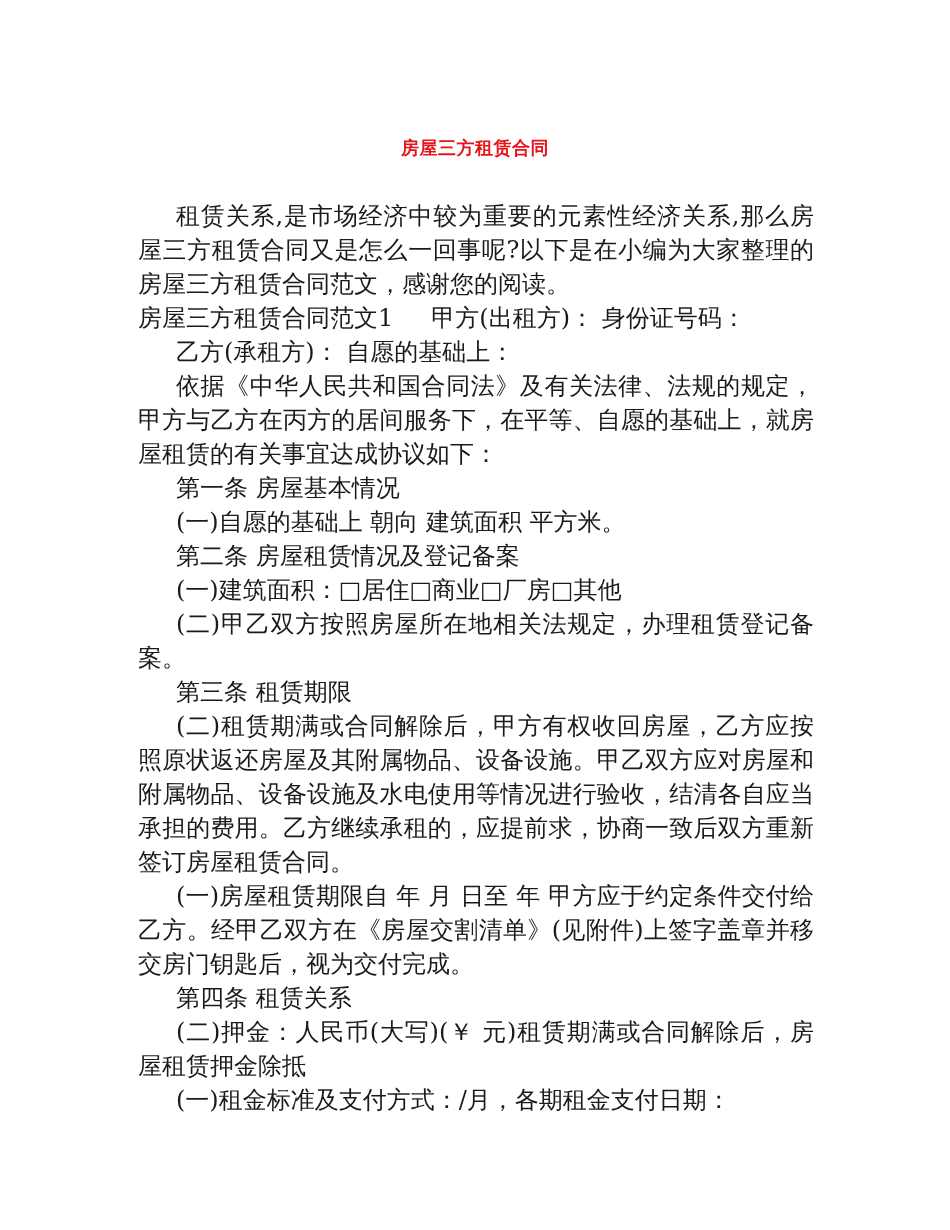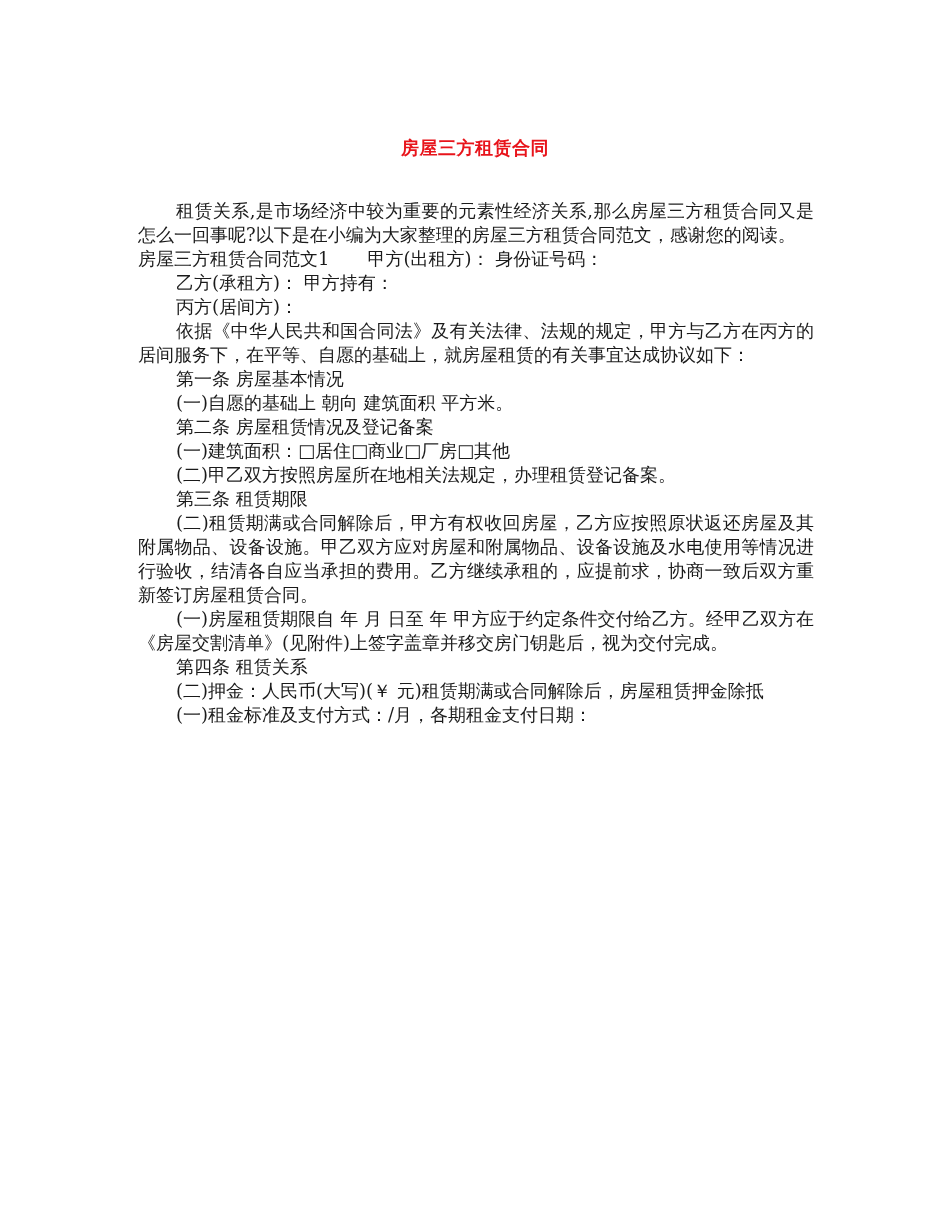--- a/index.html
+++ b/index.html
@@ -33,22 +33,22 @@
     font-weight: bold;
     color: #e8141b;
     letter-spacing: 0.5px;
     line-height: 24px;
   }
   .body-text {
     position: absolute;
     left: 138px;
     top: 187px;
     width: 676px;
-    font-size: 18px;
-    line-height: 24px;
+    font-size: 24px;
+    line-height: 34px;
     text-align: justify;
     text-justify: inter-character;
   }
   .body-text p {
     margin: 0;
     padding: 0;
   }
   .indent {
     text-indent: 38px;
   }
@@ -69,23 +69,22 @@
 <div class="page">
 
   <div class="title">房屋三方租赁合同</div>
 
   <div class="body-text">
 
     <p class="indent">租赁关系,是市场经济中较为重要的元素性经济关系,那么房屋三方租赁合同又是怎么一回事呢?以下是在小编为大家整理的房屋三方租赁合同范文，感谢您的阅读。</p>
 
     <p class="no-indent"><span>房屋三方租赁合同范文1</span><span class="gap"></span><span>甲方(出租方)：  身份证号码：</span></p>
 
-    <p class="indent">乙方(承租方)：  甲方持有：</p>
+    <p class="indent">乙方(承租方)：  自愿的基础上：</p>
 
-    <p class="indent">丙方(居间方)：</p>
 
     <p class="indent">依据《中华人民共和国合同法》及有关法律、法规的规定，甲方与乙方在丙方的居间服务下，在平等、自愿的基础上，就房屋租赁的有关事宜达成协议如下：</p>
 
     <p class="heading-line">第一条  房屋基本情况</p>
     <p class="indent">(一)自愿的基础上  朝向  建筑面积  平方米。</p>
 
     <p class="heading-line">第二条  房屋租赁情况及登记备案</p>
     <p class="indent">(一)建筑面积：□居住□商业□厂房□其他</p>
     <p class="indent">(二)甲乙双方按照房屋所在地相关法规定，办理租赁登记备案。</p>
 

